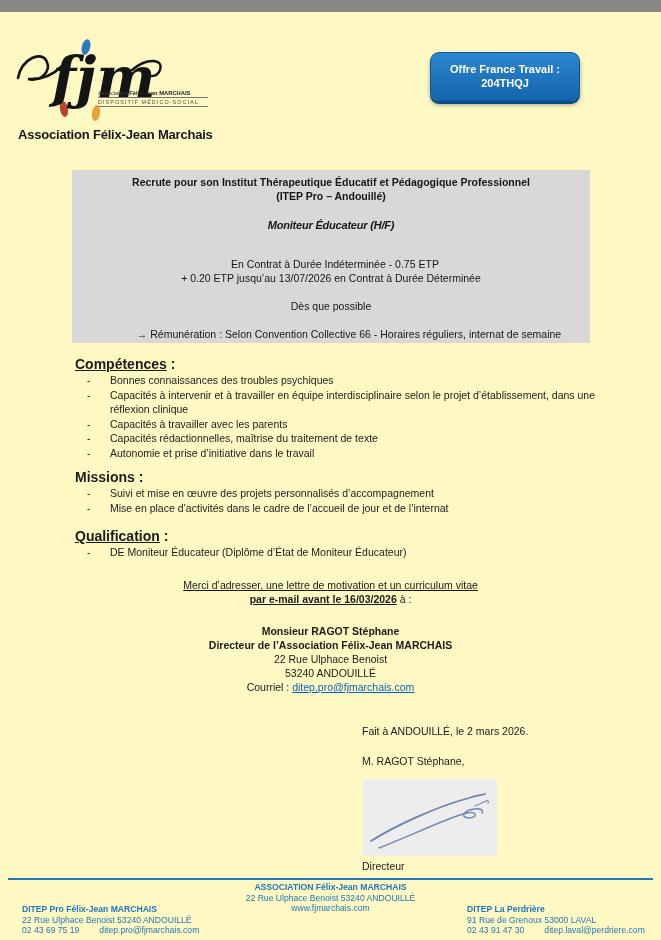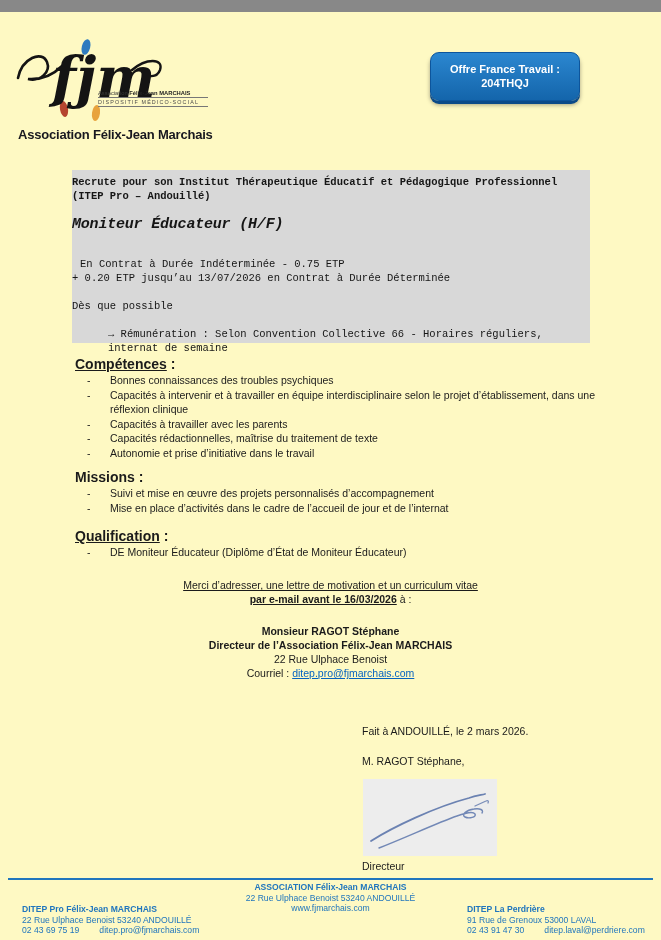--- a/index.html
+++ b/index.html
@@ -29,25 +29,25 @@
     border:1px solid #0d559c; border-radius:9px;
     box-shadow:0 3px 0 #0b4a88, 0 4px 4px rgba(0,0,0,.35);
     color:#ffffff; font-weight:700; font-size:11px; line-height:13.5px;
     display:flex; flex-direction:column; align-items:center; justify-content:center;
     cursor:pointer; text-align:center;
   }
 
   
   .intro-box {
     left:72px; top:158px; width:518px; height:173px;
-    background:#d8d8d8; text-align:left; color:#161616;font-family:Liberation Mono, monospace;
+    background:#d8d8d8; text-align:center; color:#161616;
   }
   .intro-box .r1 { margin-top:5px; font-weight:700; }
   .intro-box .r2 { font-weight:700; }
-  .intro-box .job { margin-top:12px; font-size:15px; line-height:20px; font-weight:700; font-style:italic; letter-spacing:-0.2px; }
+  .intro-box .job { margin-top:12px; font-size:11px; line-height:20px; font-weight:700; font-style:italic; letter-spacing:-0.2px; }
   .intro-box .c1 { margin-top:22px;padding-left:8px; }
   .intro-box .start { margin-top:14px; }
   .intro-box .remun { margin-top:14px;padding-left:36px; }
 
   
   .section { left:75px; width:522px; }
   .sec-title { font-weight:700; font-size:14px; line-height:14px; }
   .sec-title .u { text-decoration:underline; }
   ul.dash-list { list-style:none; margin-top:2px; }
   ul.dash-list li { position:relative; padding-left:35px; line-height:14.5px; }
@@ -138,20 +138,21 @@
 
   <div class="abs apply" style="top:566px">
     <div class="u">Merci d’adresser, une lettre de motivation et un curriculum vitae</div>
     <div><span class="bu">par e-mail avant le 16/03/2026</span><span> à :</span></div>
   </div>
 
   <div class="abs apply" style="top:612px">
     <div class="bold">Monsieur RAGOT Stéphane</div>
     <div class="bold">Directeur de l’Association Félix-Jean MARCHAIS</div>
     <div>22 Rue Ulphace Benoist</div>
+    <div>53240 ANDOUILLÉ</div>
     <div><span>Courriel : </span><a class="mail-link">ditep.pro@fjmarchais.com</a></div>
   </div>
 
   <div class="abs closing" style="top:712px">Fait à ANDOUILLÉ, le 2 mars 2026.</div>
   <div class="abs closing" style="top:742px">M. RAGOT Stéphane,</div>
 
   <div class="abs sig-box">
     <svg width="134" height="77" viewBox="0 0 134 77">
       <path d="M8,62 C30,48 72,28 106,19 C112,17 118,16 122,15" fill="none" stroke="#5c76ab" stroke-width="1.8" stroke-linecap="round" opacity="0.9"></path>
       <path d="M16,69 C44,58 74,44 94,37 C102,34 110,32 112,35 C114,38 106,40 102,38 C98,36 103,31 111,30 C117,29 121,31 119,34" fill="none" stroke="#5c76ab" stroke-width="1.4" stroke-linecap="round" opacity="0.85"></path>

